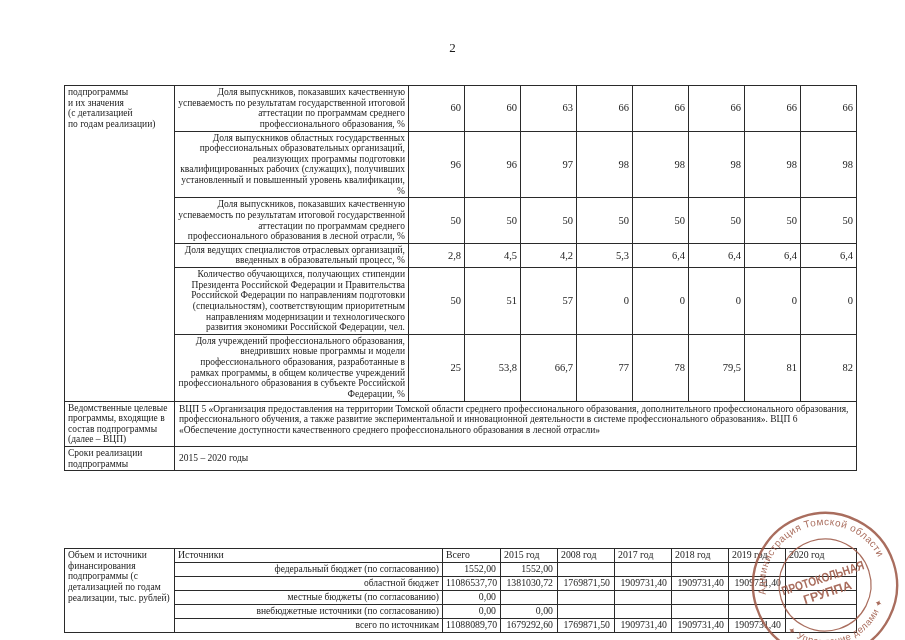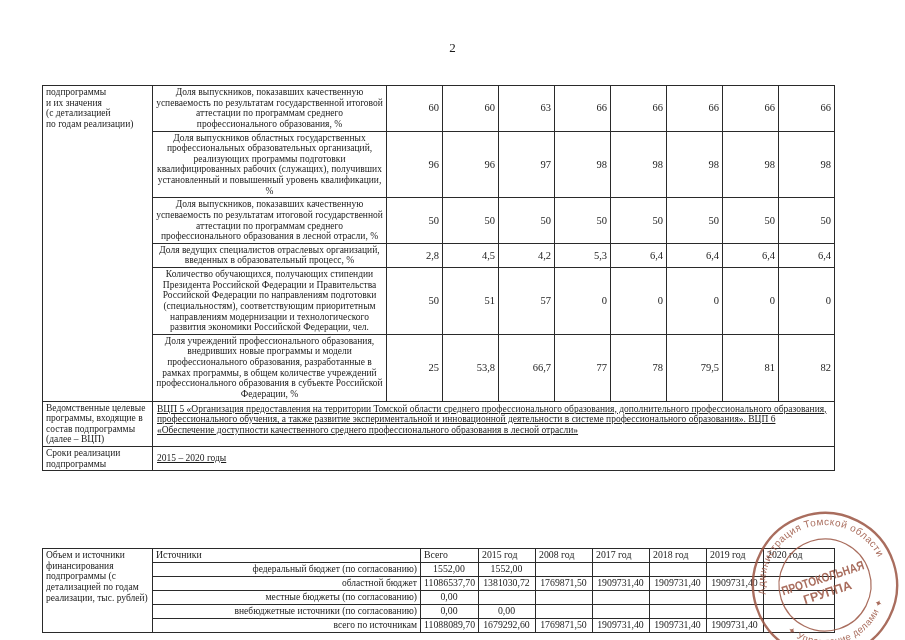--- a/index.html
+++ b/index.html
@@ -2,35 +2,35 @@
 <html><head>
 <meta charset="utf-8">
 <style>
   html,body{margin:0;padding:0;}
   body{
     width:905px;height:640px;background:#ffffff;position:relative;overflow:hidden;
     font-family:"Liberation Serif", serif;color:#1b1b1b;
   }
   .page-number{position:absolute;top:40px;left:0;right:0;text-align:center;font-size:13px;}
   table.main, table.fin{
-    position:absolute;left:42px;border-collapse:collapse;table-layout:fixed;
+    position:absolute;left:64px;border-collapse:collapse;table-layout:fixed;
     background:transparent;
     border-radius:7px;
   }
   table.main{top:85px;width:792px;}
   table.fin{top:548px;width:792px;}
   td{border:1px solid #2a2a2a;vertical-align:top;padding:1px 3px;font-size:9.5px;line-height:1.12;}
   td.lbl{white-space:pre-line;vertical-align:top;}
-  td.txt{text-align:center;}
+  td.txt{text-align:right;}
   td.val{text-align:right;vertical-align:middle;font-size:10.5px;}
-  td.big{padding:2px 4px;text-decoration:underline;}
+  td.big{padding:2px 4px;}
   td.mid{vertical-align:middle;}
   td.finhead{text-align:left;vertical-align:middle;font-size:9.8px;}
   td.src{text-align:right;vertical-align:middle;}
-  td.num{text-align:center;vertical-align:middle;padding-right:4px;font-size:9.8px;}
+  td.num{text-align:right;vertical-align:middle;padding-right:4px;font-size:9.8px;}
   .stamp{position:absolute;left:745px;top:505px;width:160px;height:160px;z-index:5;opacity:.88;}
 </style>
 </head>
 <body>
 
 <div class="page-number">2</div>
 
 <table class="main">
   <colgroup>
     <col style="width:110px">

